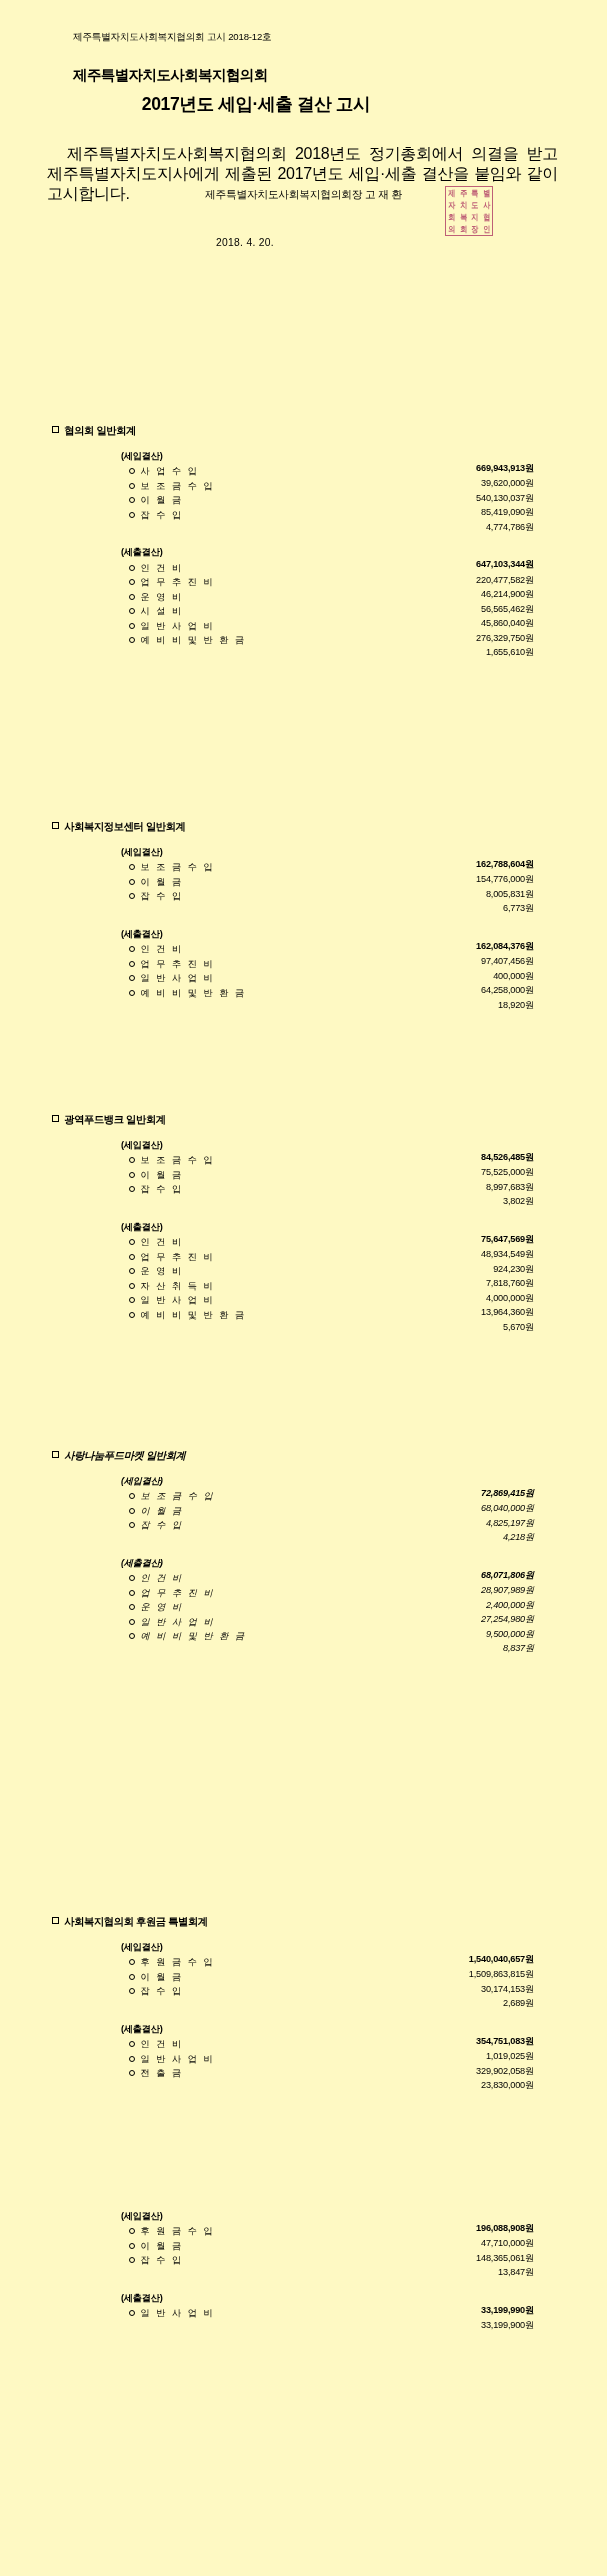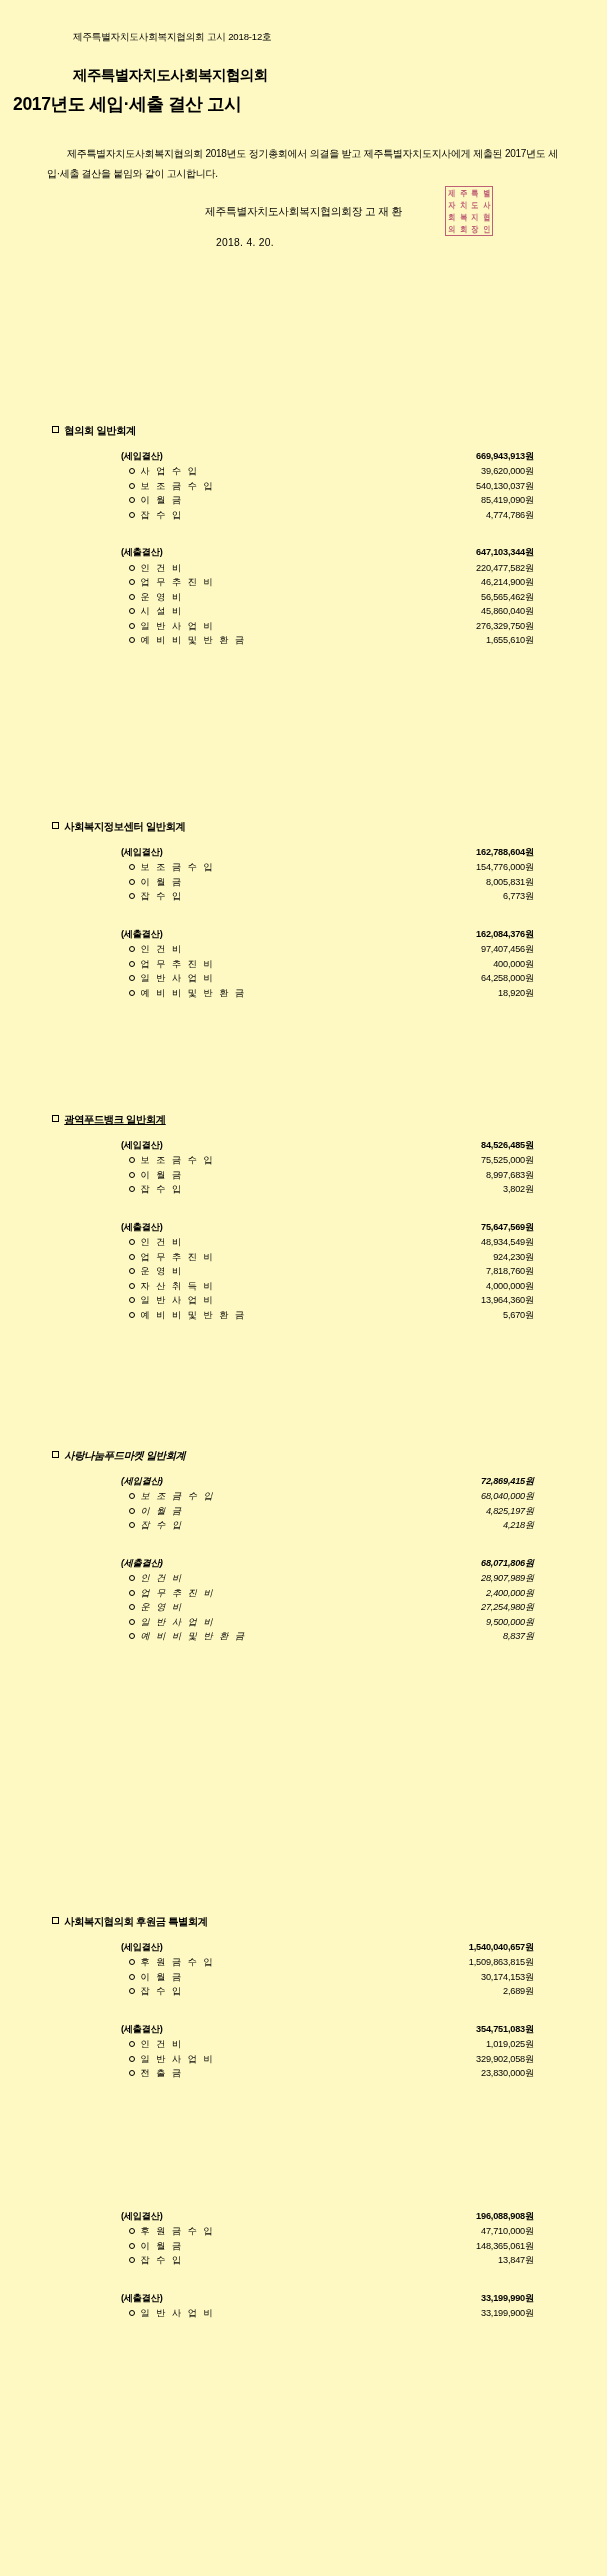--- a/index.html
+++ b/index.html
@@ -41,48 +41,48 @@
     position: absolute;
     left: 73px;
     top: 66px;
     font-size: 14.5px;
     font-weight: bold;
     letter-spacing: -0.6px;
     white-space: nowrap;
   }
   .doc-title {
     position: absolute;
-    left: 13px;
+    left: 0;
     top: 92px;
     width: 512px;
-    text-align: left;
+    text-align: center;
     font-size: 17.6px;
     font-weight: bold;
     letter-spacing: -0.4px;
   }
 
   
   .intro {
     position: absolute;
     left: 47px;
     top: 144px;
     width: 511px;
-    font-size: 10px;
+    font-size: 16px;
     line-height: 20px;
     text-align: justify;
     text-justify: inter-character;
     letter-spacing: -0.3px;
     text-indent: 20px;
   }
 
   
   .signer {
     position: absolute;
     left: 0;
-    top: 205px;
+    top: 188px;
     width: 607px;
     text-align: center;
     font-size: 10.7px;
     letter-spacing: -0.2px;
     white-space: nowrap;
   }
   .date-line {
     position: absolute;
     left: 0;
     top: 237px;
@@ -151,21 +151,21 @@
   .row .lbl {
     position: absolute;
     left: 73px;
     top: 0;
     letter-spacing: -0.2px;
     padding-left: 48px;
   }
   .row .amt {
     position: absolute;
     right: 73px;
-    top: 0;
+    top: 12px;
     text-align: right;
     letter-spacing: -0.2px;
   }
   .row.total { font-weight: bold; height: 15.3px; }
   .row.total .lbl { left: 73px; }
   .row.item .lbl { left: 81px; }
   .row.item .lbl .bullet {
     display: inline-block;
     width: 6.1px;
     height: 6.1px;
@@ -309,21 +309,21 @@
             <div class="row item">
               <div class="lbl"><span class="bullet"></span><span class="txt">일 반 사 업 비</span></div>
               <div class="amt">64,258,000원</div>
             </div>
             <div class="row item">
               <div class="lbl"><span class="bullet"></span><span class="txt">예 비 비  및  반 환 금</span></div>
               <div class="amt">18,920원</div>
             </div>
           </div>
         </div>
-        <div class="section" style="top: 1113px; text-decoration: underline;">
+        <div class="section" style="top: 1113px;">
           <div class="sec-head"><span class="box"></span><span>광역푸드뱅크 일반회계</span></div>
           <div class="block">
             <div class="row total">
               <div class="lbl">(세입결산)</div>
               <div class="amt">84,526,485원</div>
             </div>
             <div class="row item">
               <div class="lbl"><span class="bullet"></span><span class="txt">보 조 금 수 입</span></div>
               <div class="amt">75,525,000원</div>
             </div>

